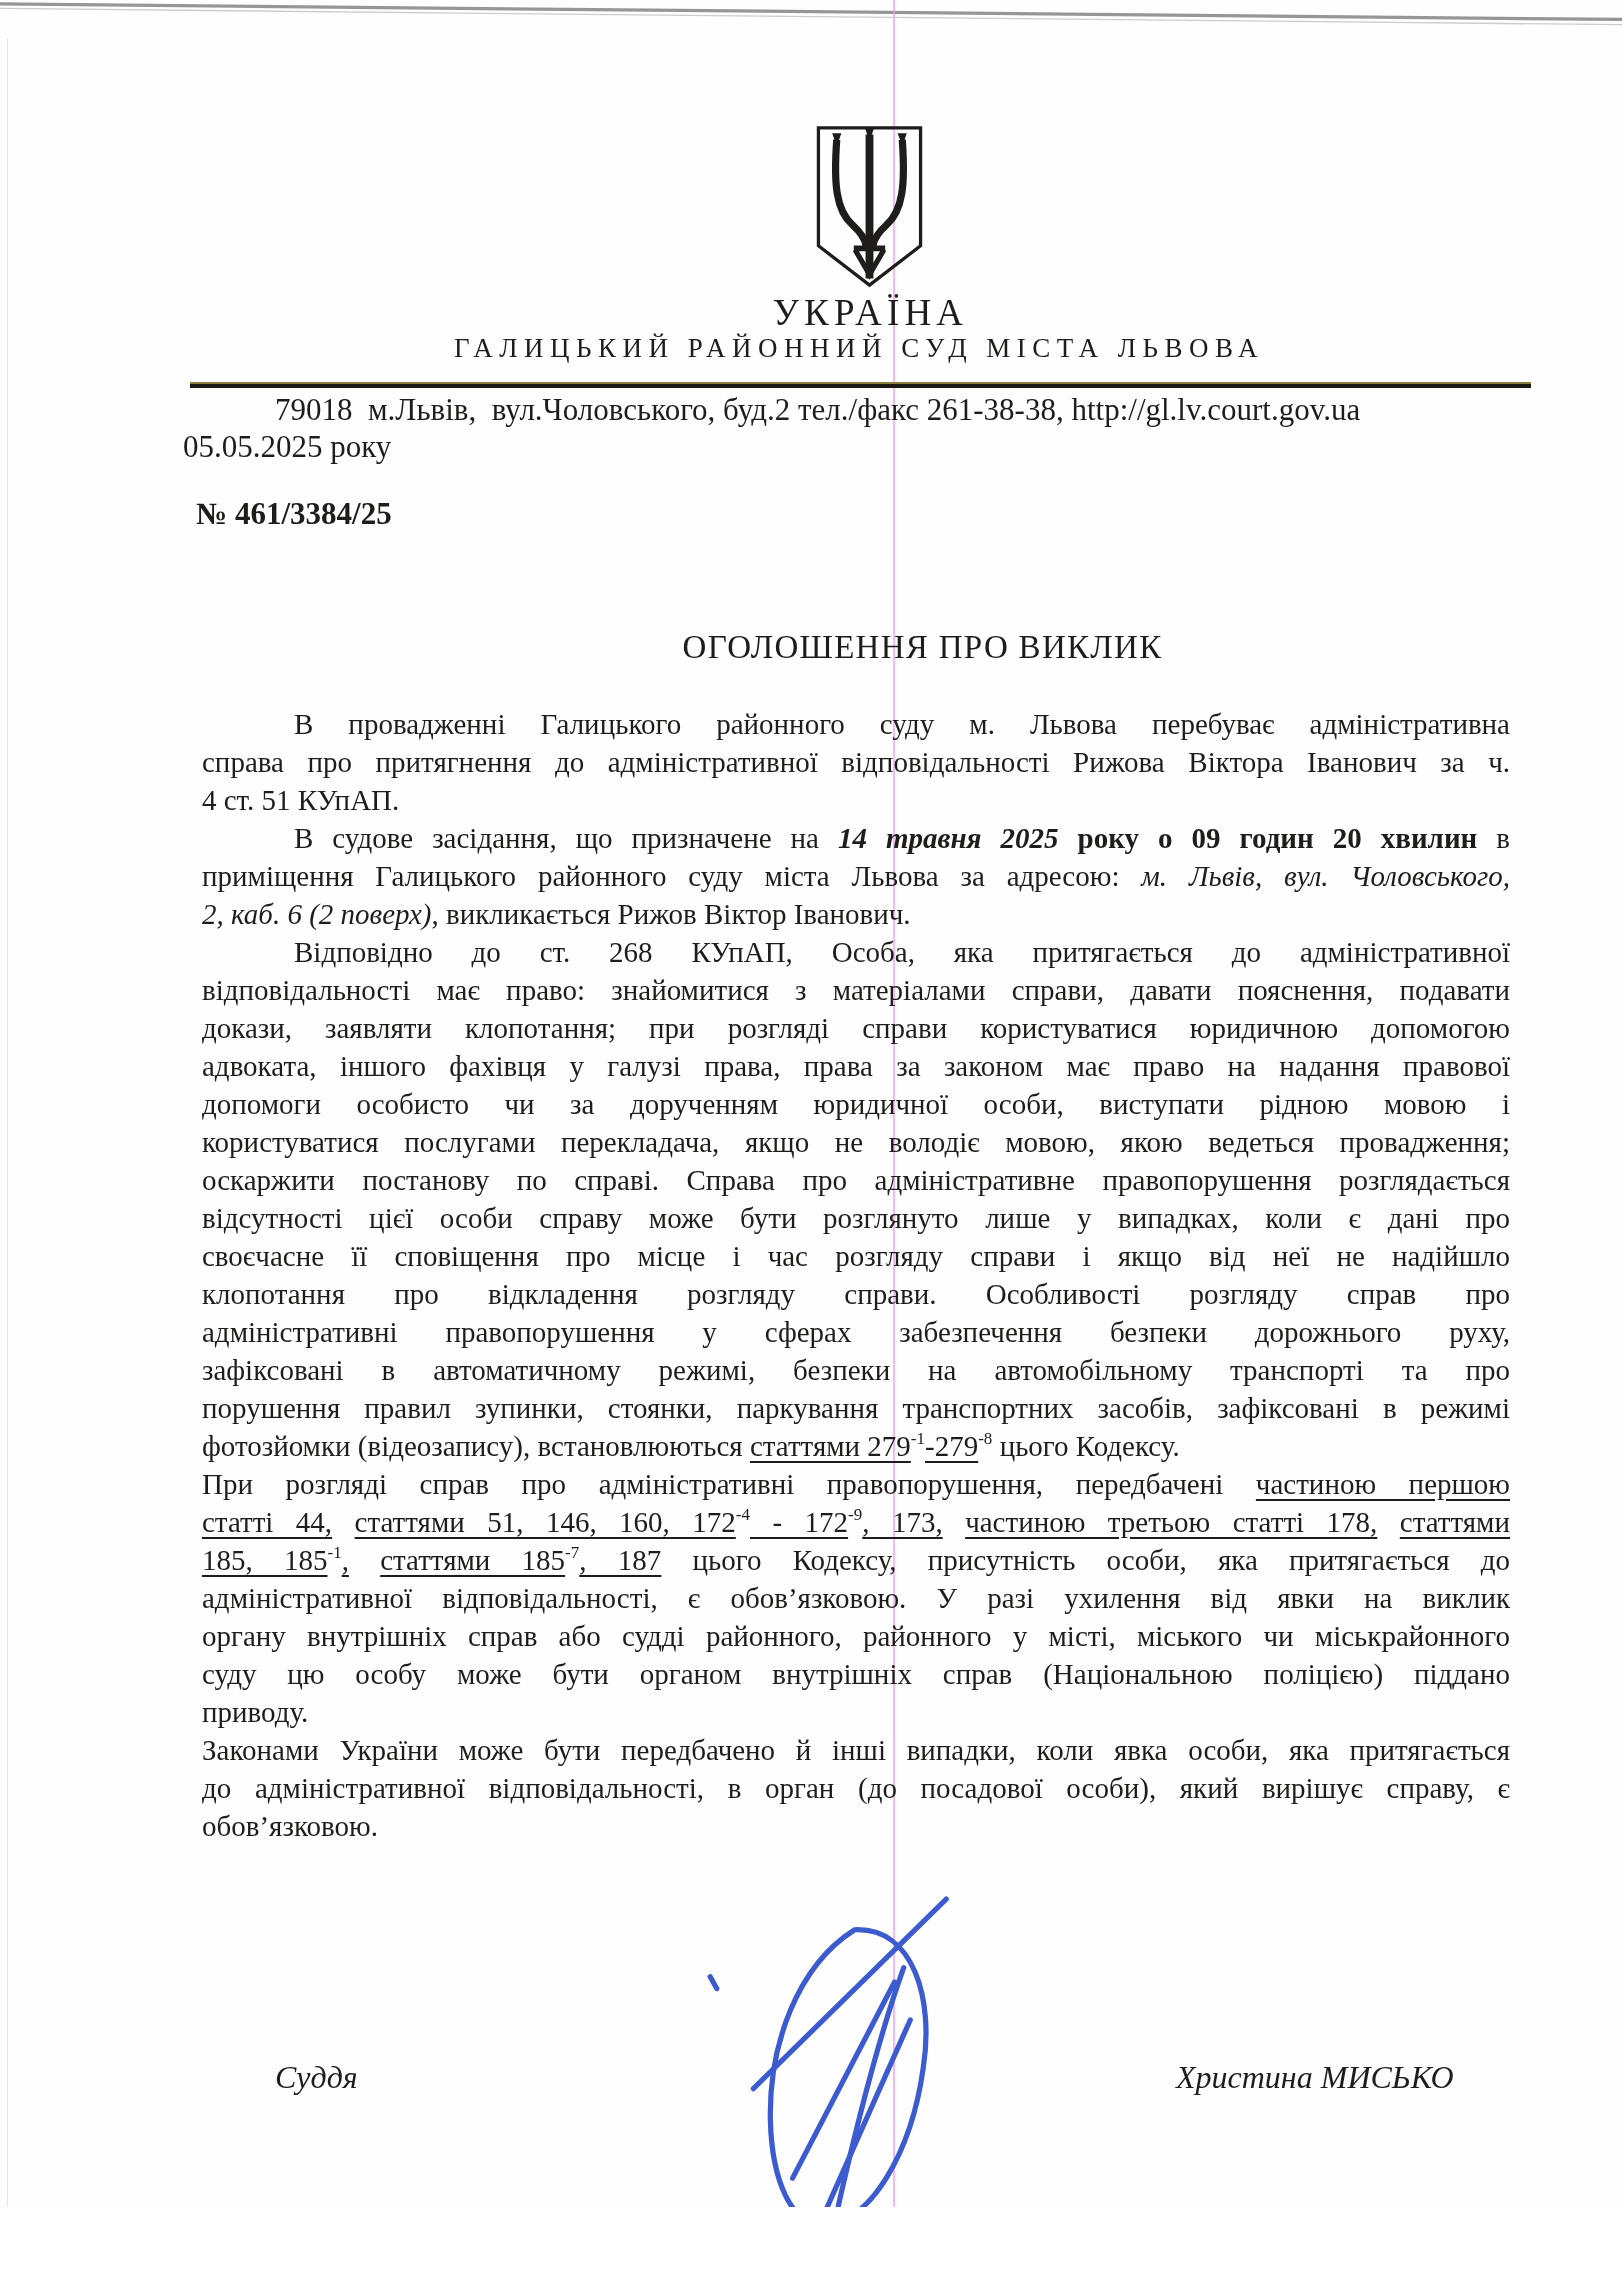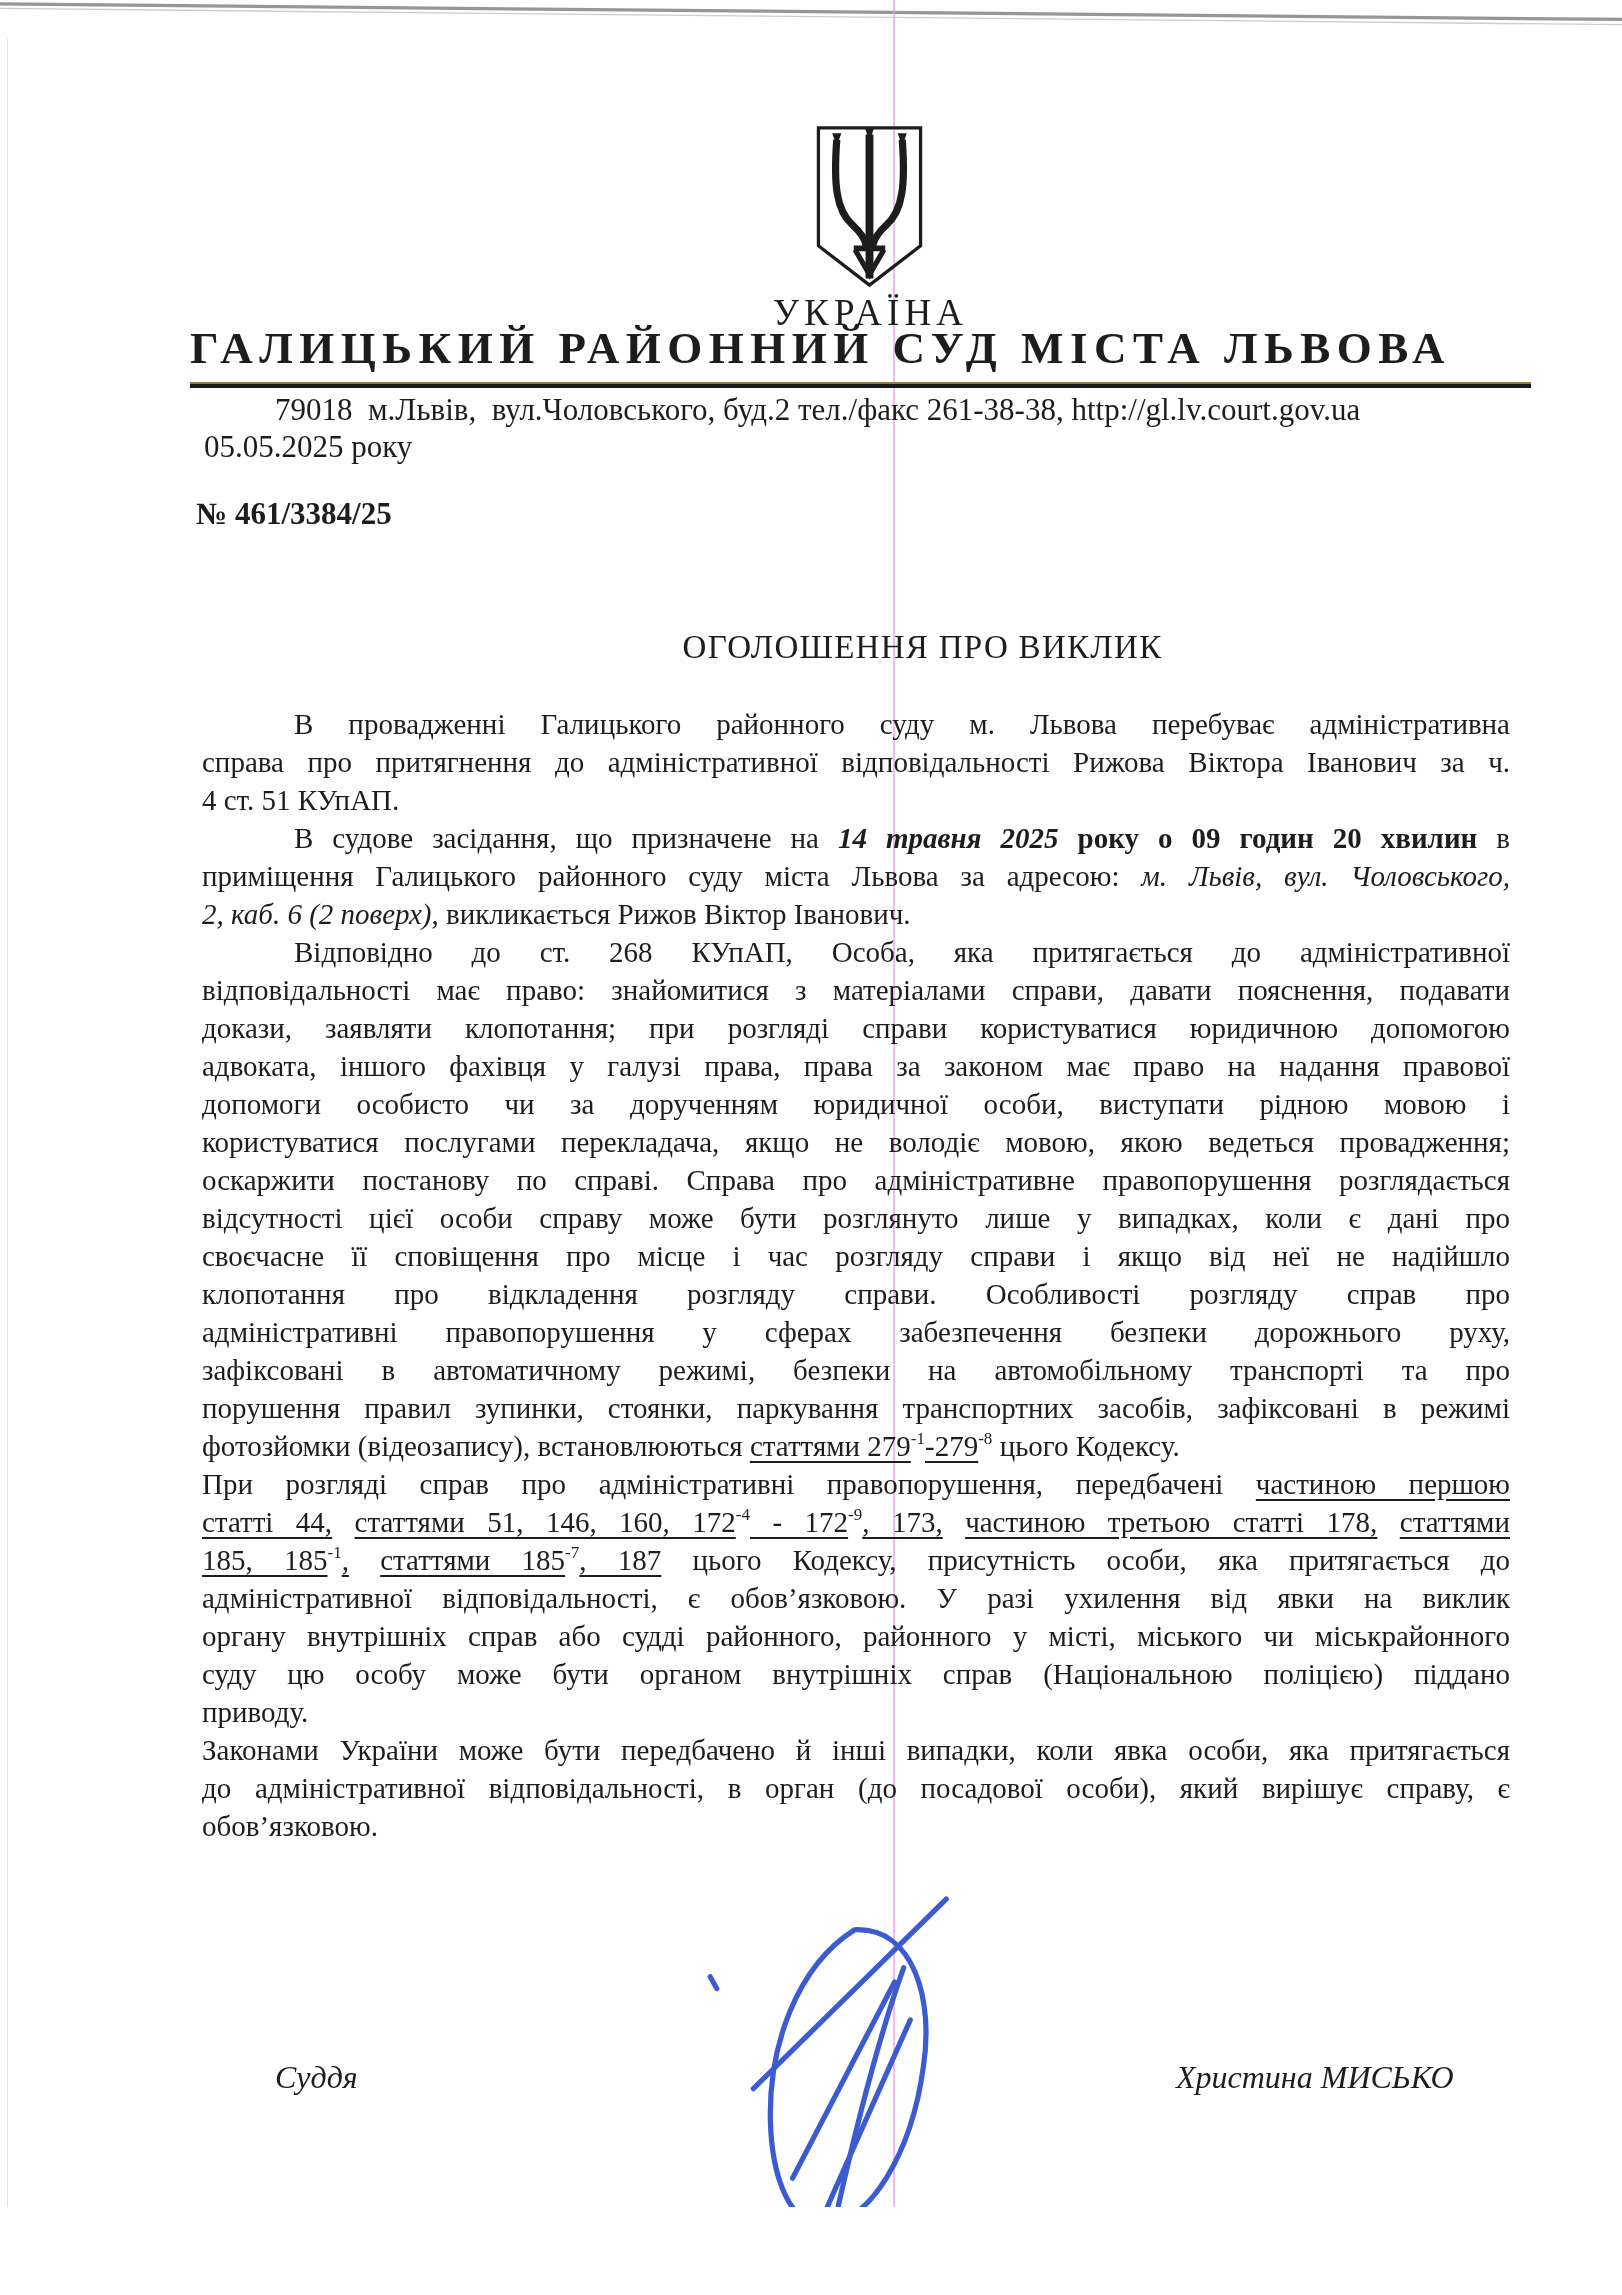--- a/index.html
+++ b/index.html
@@ -9,26 +9,26 @@
   }
   
   .scan-top{position:absolute;left:0;top:0;width:1622px;height:39px;}
   .pink-line{position:absolute;left:893px;top:0;width:2px;height:2295px;opacity:.7;}
   .left-edge{position:absolute;left:6.5px;top:39px;width:1.3px;height:2244px;background:#e3e3e3;}
   .bottom-edge{position:absolute;left:0;top:2288px;width:1622px;height:7.2px;}
   
   .emblem{position:absolute;left:813px;top:124px;width:113px;height:165px;}
   .country{position:absolute;left:236px;top:293px;width:1269px;text-align:center;
     font-size:37px;letter-spacing:5.2px;line-height:39px;}
-  .court{position:absolute;left:190px;top:327px;width:1338px;
-    font-size:45px;font-weight:bold;letter-spacing:6.5px;line-height:43px;}
+  .court{position:absolute;left:190px;top:327px;width:1338px;text-align:center;
+    font-size:27px;font-weight:normal;letter-spacing:6.5px;line-height:43px;}
   .rule{position:absolute;left:190px;top:382px;width:1341px;height:3.9px;
     background:#1b1913;border-top:2px solid #8a7c3e;}
   .addr{position:absolute;left:275px;top:393px;width:1243px;font-size:31px;line-height:34px;}
-  .date{position:absolute;left:204px;top:429px;font-size:31px;line-height:35px;}
+  .date{position:absolute;left:183px;top:429px;font-size:31px;line-height:35px;}
   .case{position:absolute;left:196px;top:496px;font-size:31px;line-height:35px;font-weight:bold;}
   .title{position:absolute;left:190px;top:629px;width:1465px;text-align:center;
     font-size:33px;letter-spacing:1.3px;line-height:37px;}
   
   .body{position:absolute;left:190px;top:705px;width:1308px;font-size:29px;margin-left:12px;}
   .line{height:38px;line-height:38px;text-align:justify;text-align-last:justify;white-space:nowrap;}
   .line.last{text-align-last:left;}
   .line.indent{text-indent:92px;}
   .b{font-weight:bold;}
   .i{font-style:italic;}

